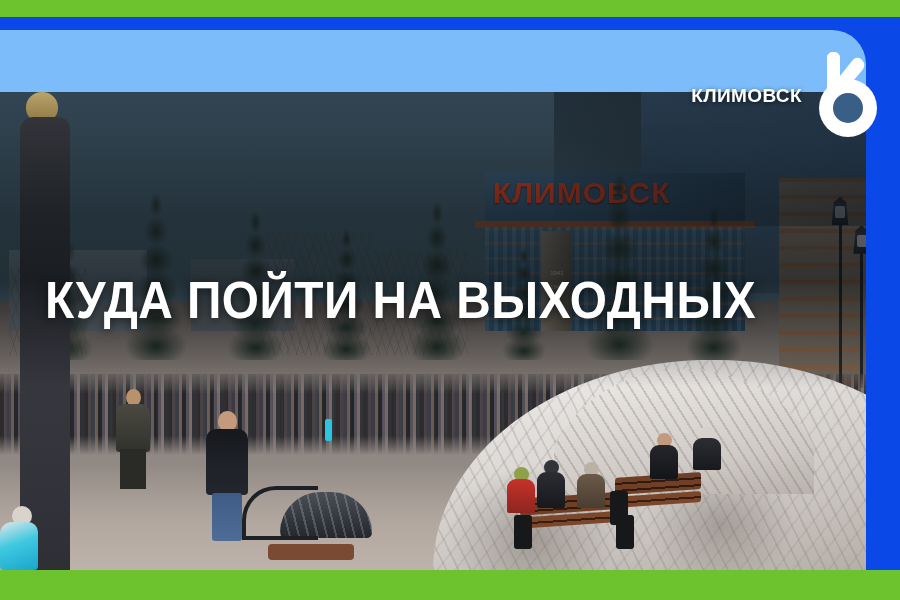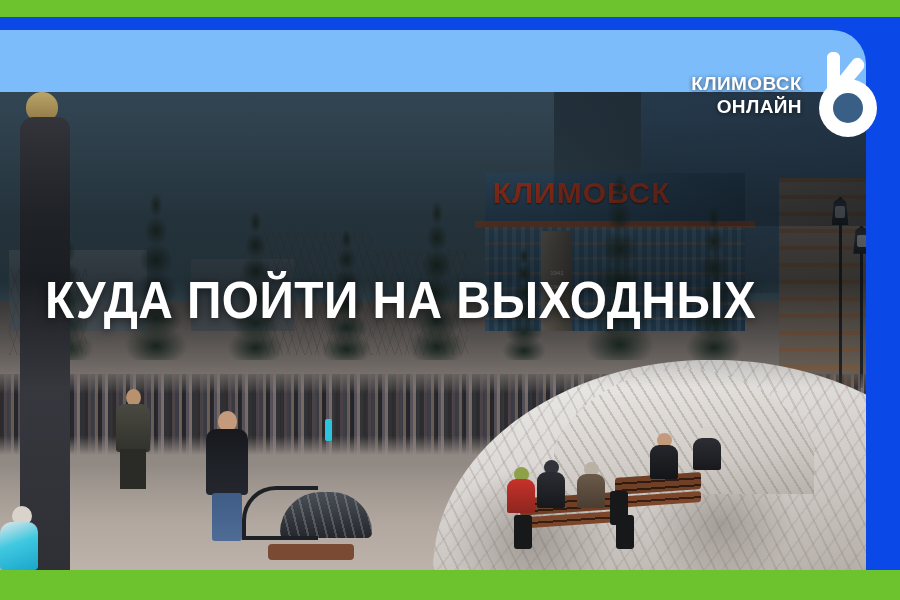--- a/index.html
+++ b/index.html
@@ -689,21 +689,20 @@
       <div class="shade"></div>
       <div class="shade-logo"></div>
     </div>
   </div>
 
   <h1 class="headline">КУДА ПОЙТИ НА ВЫХОДНЫХ</h1>
 
   <div class="logo">
     <div class="logo-text">
       <div>КЛИМОВСК</div>
-      <div>ОНЛАЙН</div>
     </div>
     <svg class="logo-mark" viewBox="0 0 74 86">
       <g fill="#ffffff">
         <path d="M15 6 C15 2 18 0 21.5 0 C25 0 28 2 28 6 L28 24 L40 9 C43 5 47 5 50 8 C53 11 53 15 50 18.5 L36 35 L28 28 L28 6 Z"></path>
         <path d="M21.5 0 C25 0 28 2.5 28 6.5 L28 44 L15 44 L15 6.5 C15 2.5 18 0 21.5 0 Z"></path>
         <circle cx="36" cy="56" r="29"></circle>
       </g>
       <circle cx="36" cy="56" r="15" fill="#3a5f86"></circle>
     </svg>
   </div>

